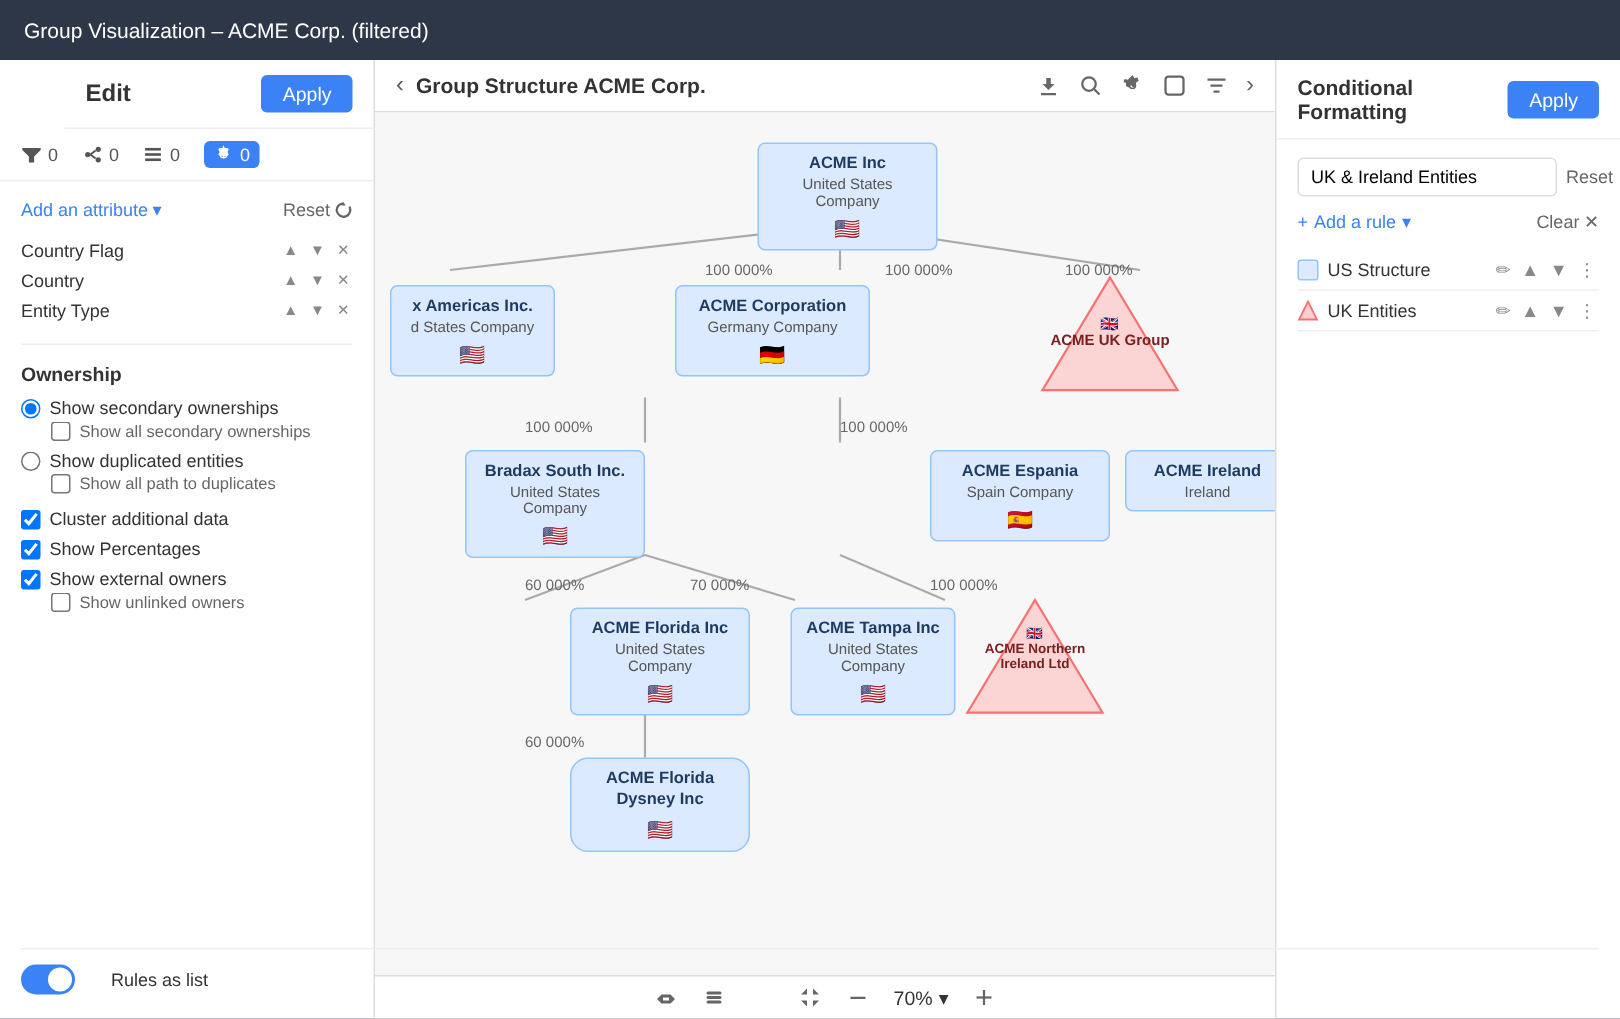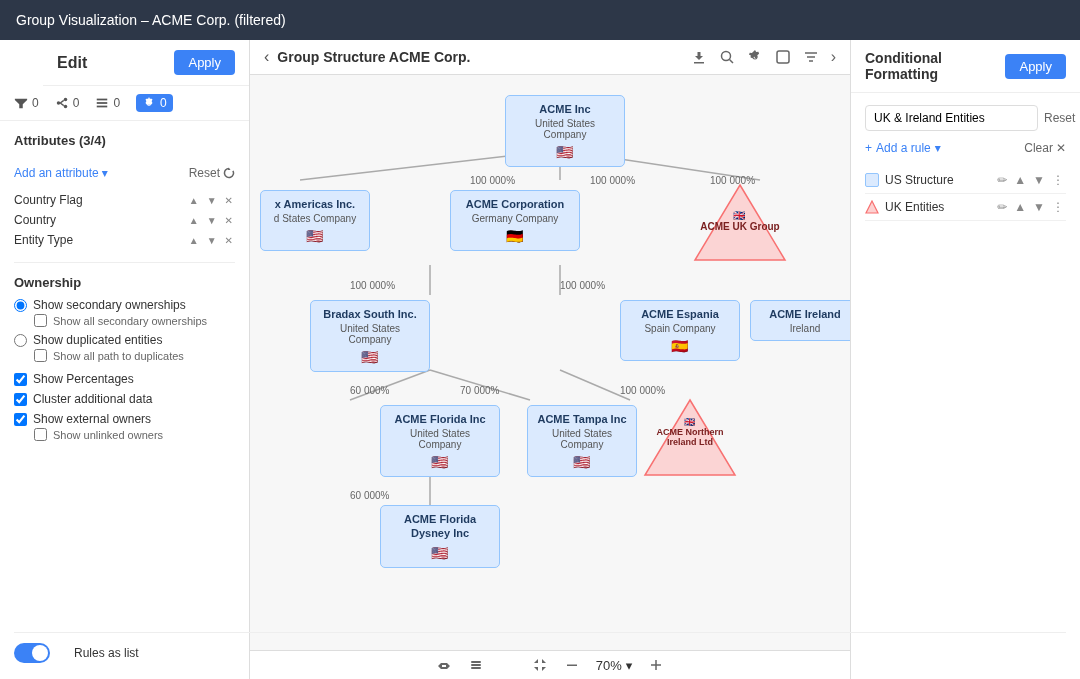--- a/index.html
+++ b/index.html
@@ -556,23 +556,20 @@
         <svg class="icon-svg" viewBox="0 0 16 16" fill="currentColor">
             <path d="M8 5a3 3 0 100 6A3 3 0 008 5zm0 1a2 2 0 110 4A2 2 0 018 6z"></path>
             <path d="M8 1l1 2h2l1 1-1 2 1 2-1 1h-2l-1 2-1-2H5L4 8l1-2-1-2 1-1h2L8 1z" fill-rule="evenodd"></path>
           </svg>
         <span>0</span>
       </div>
     </div>
 
     <div class="left-panel-body">
 
-      <div class="section-header">
-        <span class="section-title">Attributes (3/4)</span>
-      </div>
       <div class="section-header">
         <button class="add-attr-btn">
           <span>Add an attribute</span>
           <span>▾</span>
         </button>
         <button class="reset-btn">
           <span>Reset</span>
           <svg width="12" height="12" viewBox="0 0 16 16" fill="currentColor">
               <path d="M8 3a5 5 0 104.33 2.5l1.73-1A7 7 0 118 1V3z"></path>
               <path d="M8 1l2 3H6L8 1z"></path>
@@ -628,25 +625,25 @@
             <div class="sub-checkbox">
               <input type="checkbox" style="">
               <span>Show all path to duplicates</span>
             </div>
           </div>
         </div>
 
         <div class="checkbox-group">
           <div class="checkbox-item">
             <input type="checkbox" checked="" style="">
-            <span>Show Percentages</span>
+            <span>Cluster additional data</span>
           </div>
           <div class="checkbox-item">
             <input type="checkbox" checked="" style="">
-            <span>Cluster additional data</span>
+            <span>Show Percentages</span>
           </div>
           <div class="checkbox-row">
             <div class="checkbox-item">
               <input type="checkbox" checked="" style="">
               <span>Show external owners</span>
             </div>
             <div class="sub-checkbox-item">
               <input type="checkbox" style="">
               <span>Show unlinked owners</span>
             </div>
@@ -791,21 +788,21 @@
           <svg width="100" height="86" viewBox="0 0 100 86">
             <polygon points="50,5 95,80 5,80" fill="rgba(252,196,196,0.7)" stroke="#f87171" stroke-width="1.5"></polygon>
           </svg>
           <div style="position:absolute; top:22px; text-align:center; font-size:9px; font-weight:600; color:#7b2020; width:80px;">
             <div>🇬🇧</div>
             <div>ACME Northern Ireland Ltd</div>
           </div>
         </div>
       </div>
 
-      <div class="node-box" style="left:130px; top:430px; width:120px;">
+      <div class="node-box" style="left:130px; top:430px; width:120px;border-radius:12px;">
         <div class="node-name">ACME Florida Dysney Inc</div>
         <div class="node-flag">🇺🇸</div>
       </div>
 
     </div>
 
     <div class="bottom-toolbar">
       <button class="bottom-btn">
         <svg width="16" height="16" viewBox="0 0 16 16" fill="currentColor">
             <path d="M11 6H5l-3 3 3 3h6l3-3-3-3zm-1 4H6V8h4v2z"></path>

